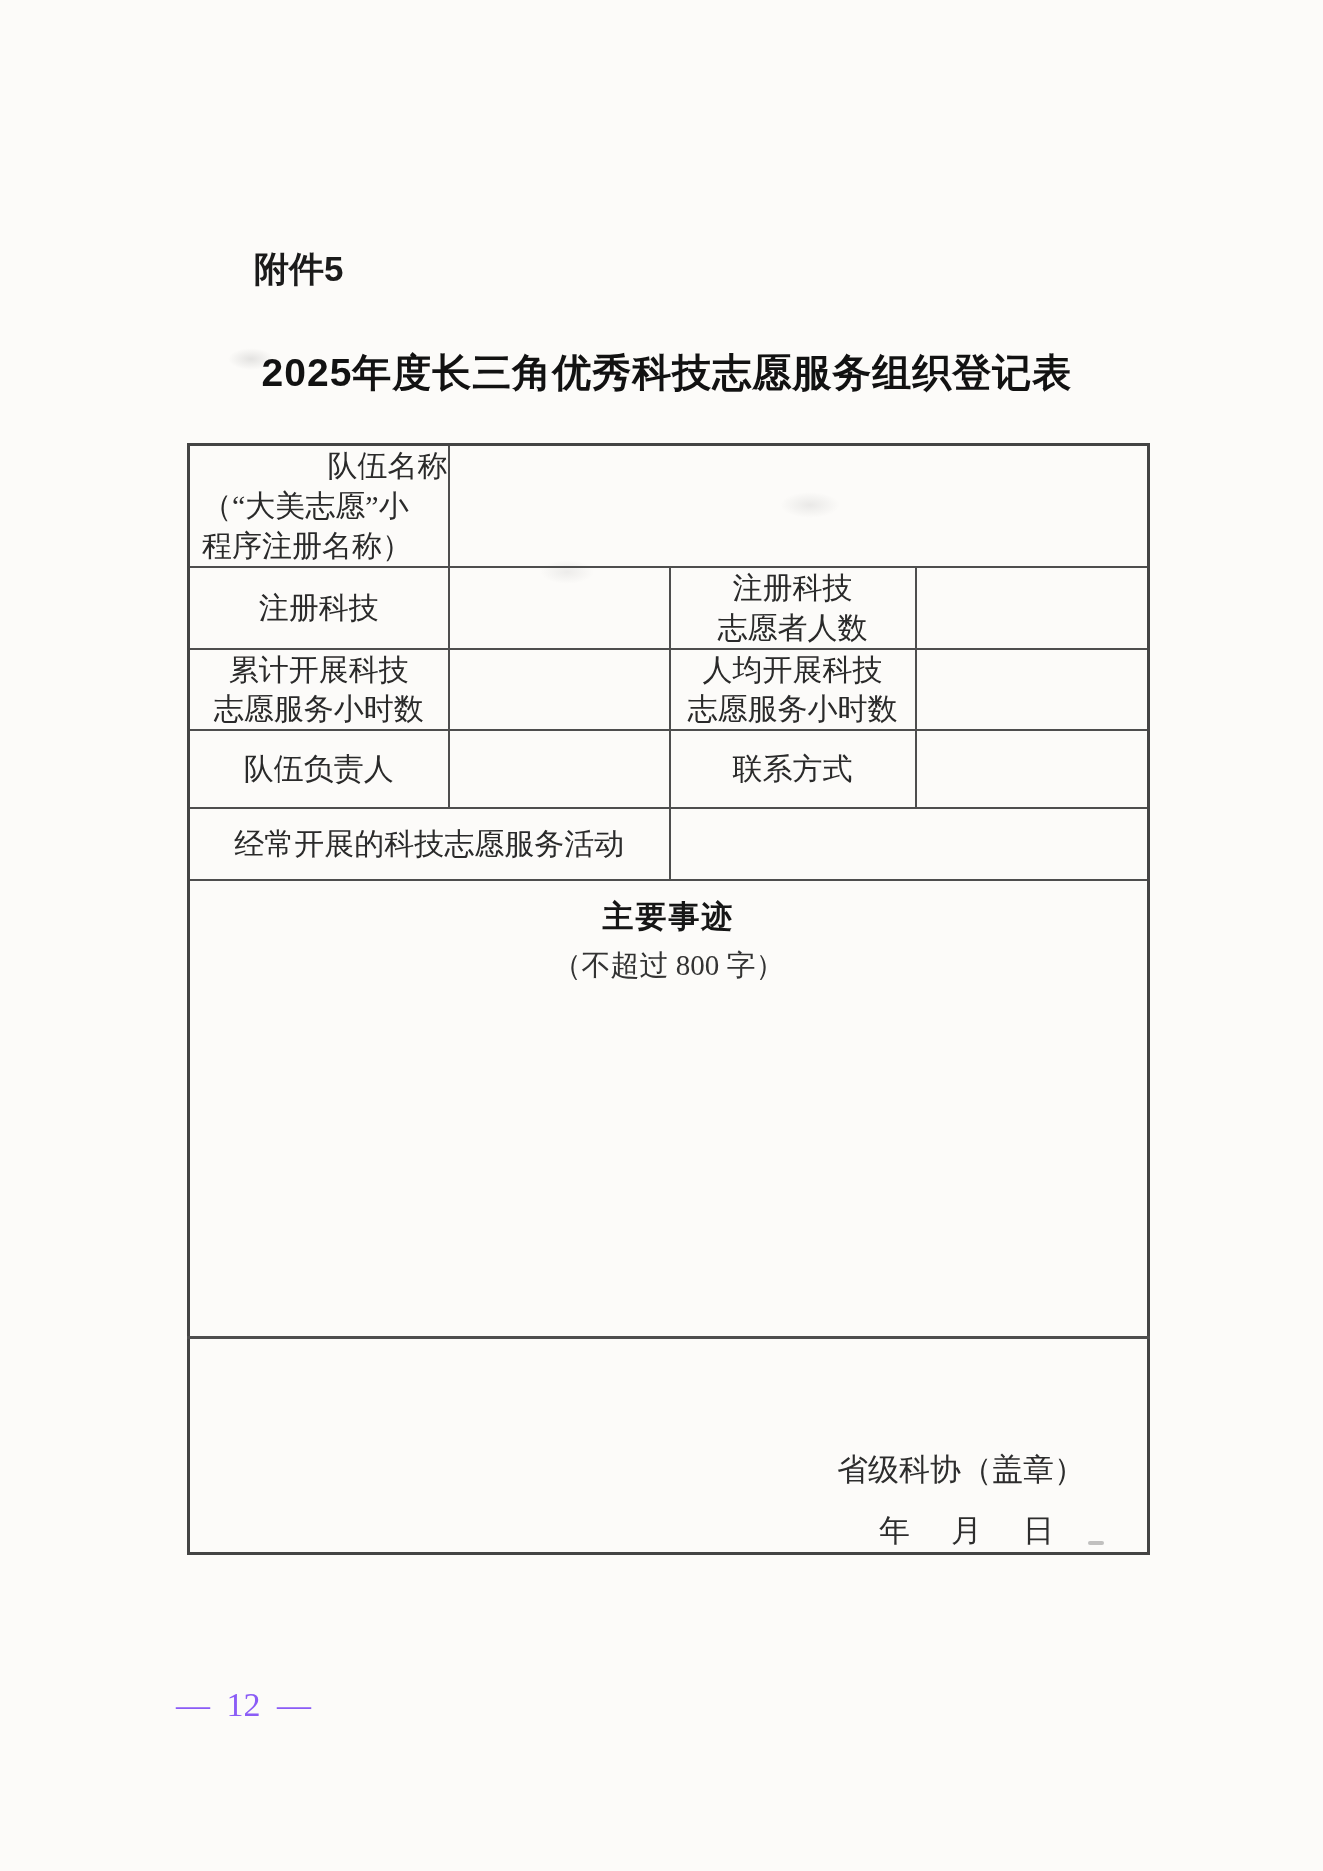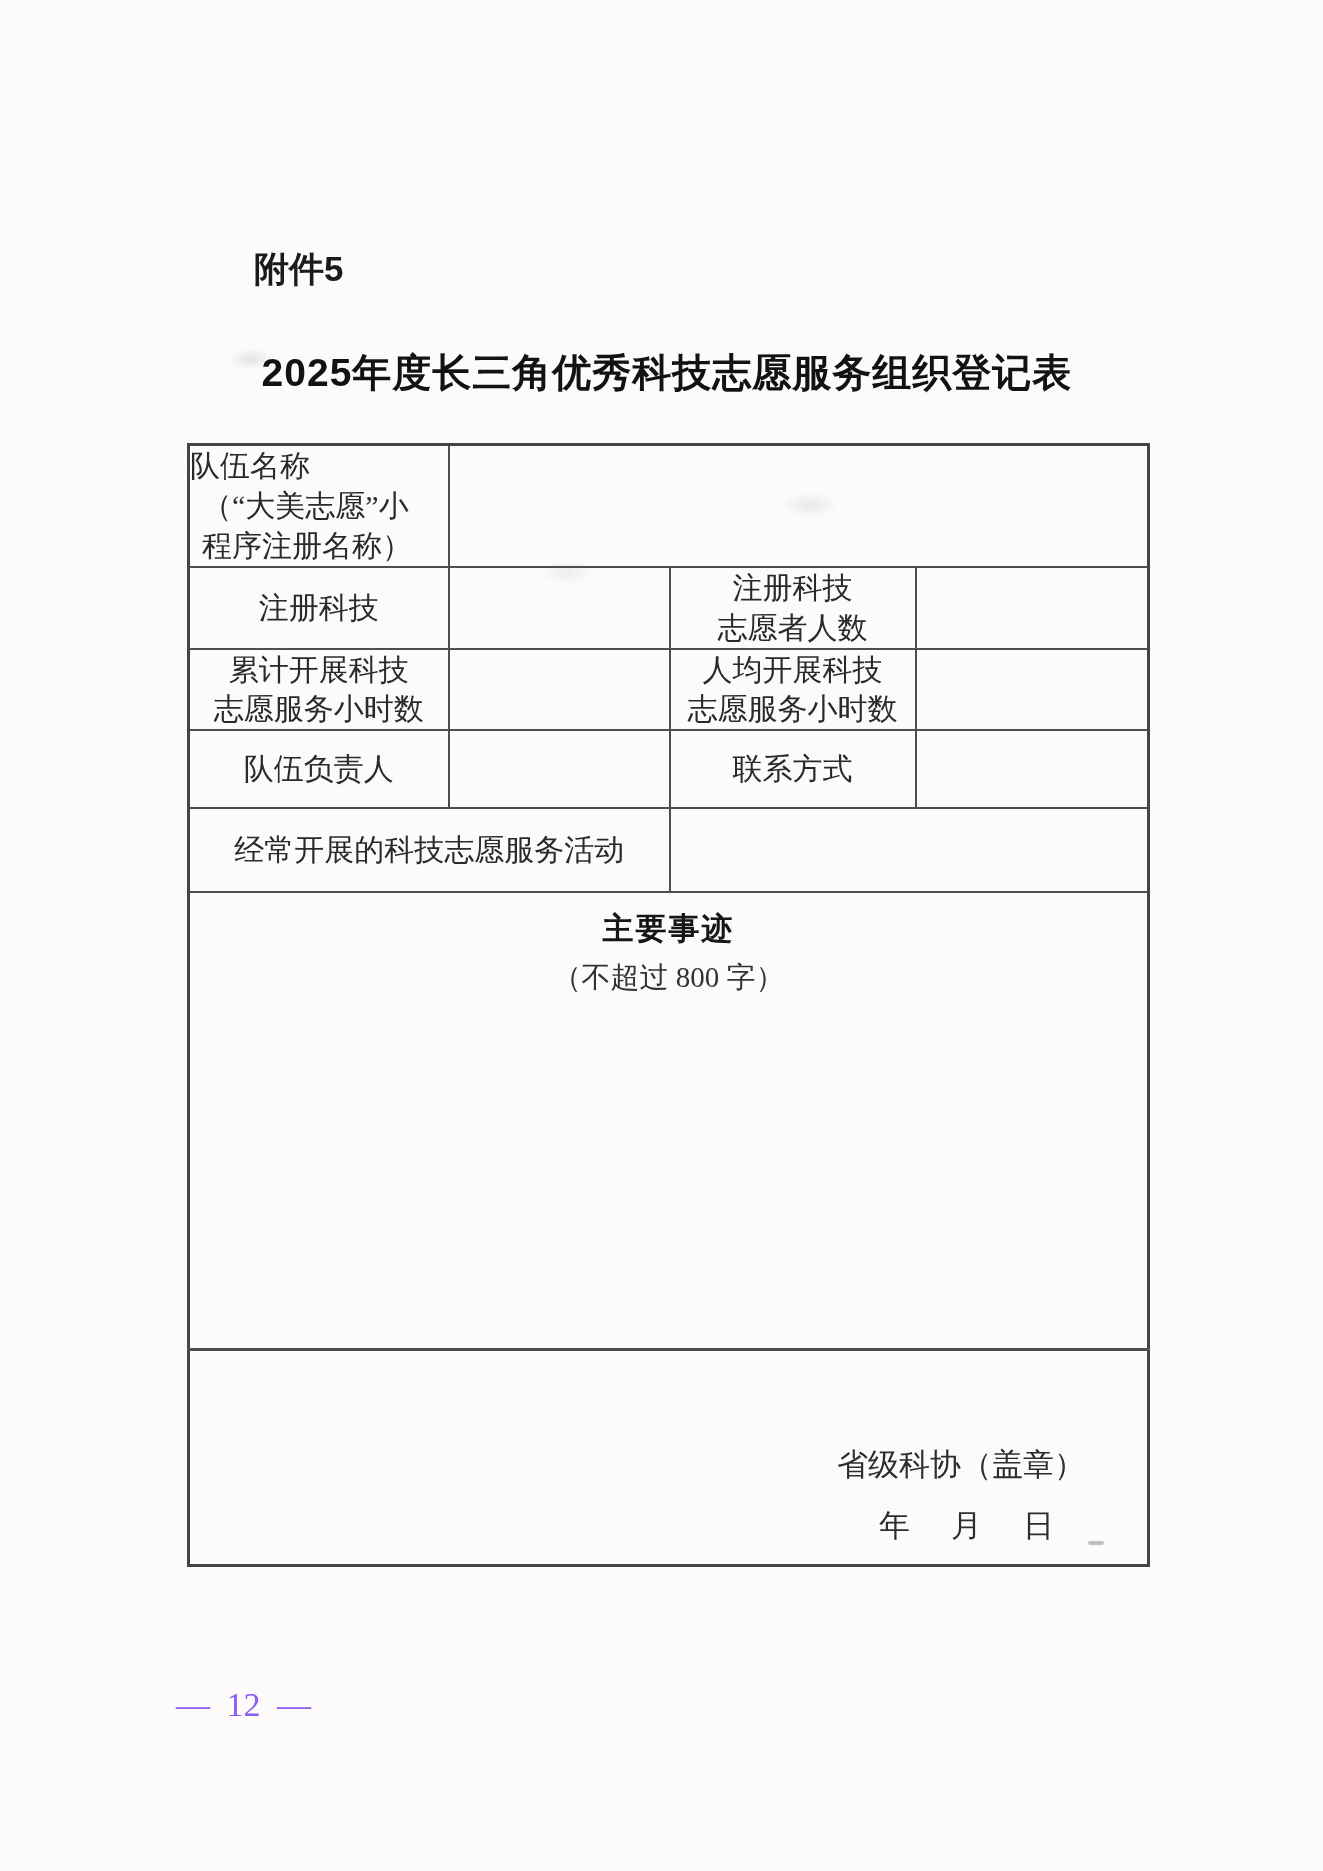--- a/index.html
+++ b/index.html
@@ -71,46 +71,46 @@
     text-align: center;
     vertical-align: middle;
     color: #2a2a2a;
     padding: 0;
     overflow: hidden;
   }
   tr.r1 { height: 122px; }
   tr.r2 { height: 82px; }
   tr.r3 { height: 80px; }
   tr.r4 { height: 78px; }
-  tr.r5 { height: 84px; }
+  tr.r5 { height: 72px; }
   tr.r6 { height: 458px; }
   tr.r7 { height: 216px; }
   tr.r7 td { border-top-width: 3px; }
 
   .two-line { white-space: pre-line; }
-  .team-name-center { text-align: left; }
+  .team-name-center { text-align: right; }
   .team-name-rest {
     text-align: left;
     white-space: pre-line;
     padding-left: 12px;
   }
   td.deeds-cell { vertical-align: top; padding-top: 16px; }
   .deeds-title {
     font-weight: bold;
     font-size: 31px;
     color: #161616;
     letter-spacing: 2px;
   }
   .deeds-note { font-size: 29px; margin-top: 8px; color: #333; }
 
   td.sign-cell {
     vertical-align: bottom;
     text-align: right;
     padding-right: 62px;
-    padding-bottom: 17px;
+    padding-bottom: 0;
   }
   .sign-org { font-size: 31px; color: #2d2d2d; }
   .sign-date {
     font-size: 31px;
     color: #2d2d2d;
     margin-top: 20px;
     margin-right: 26px;
     letter-spacing: 5px;
   }
 

